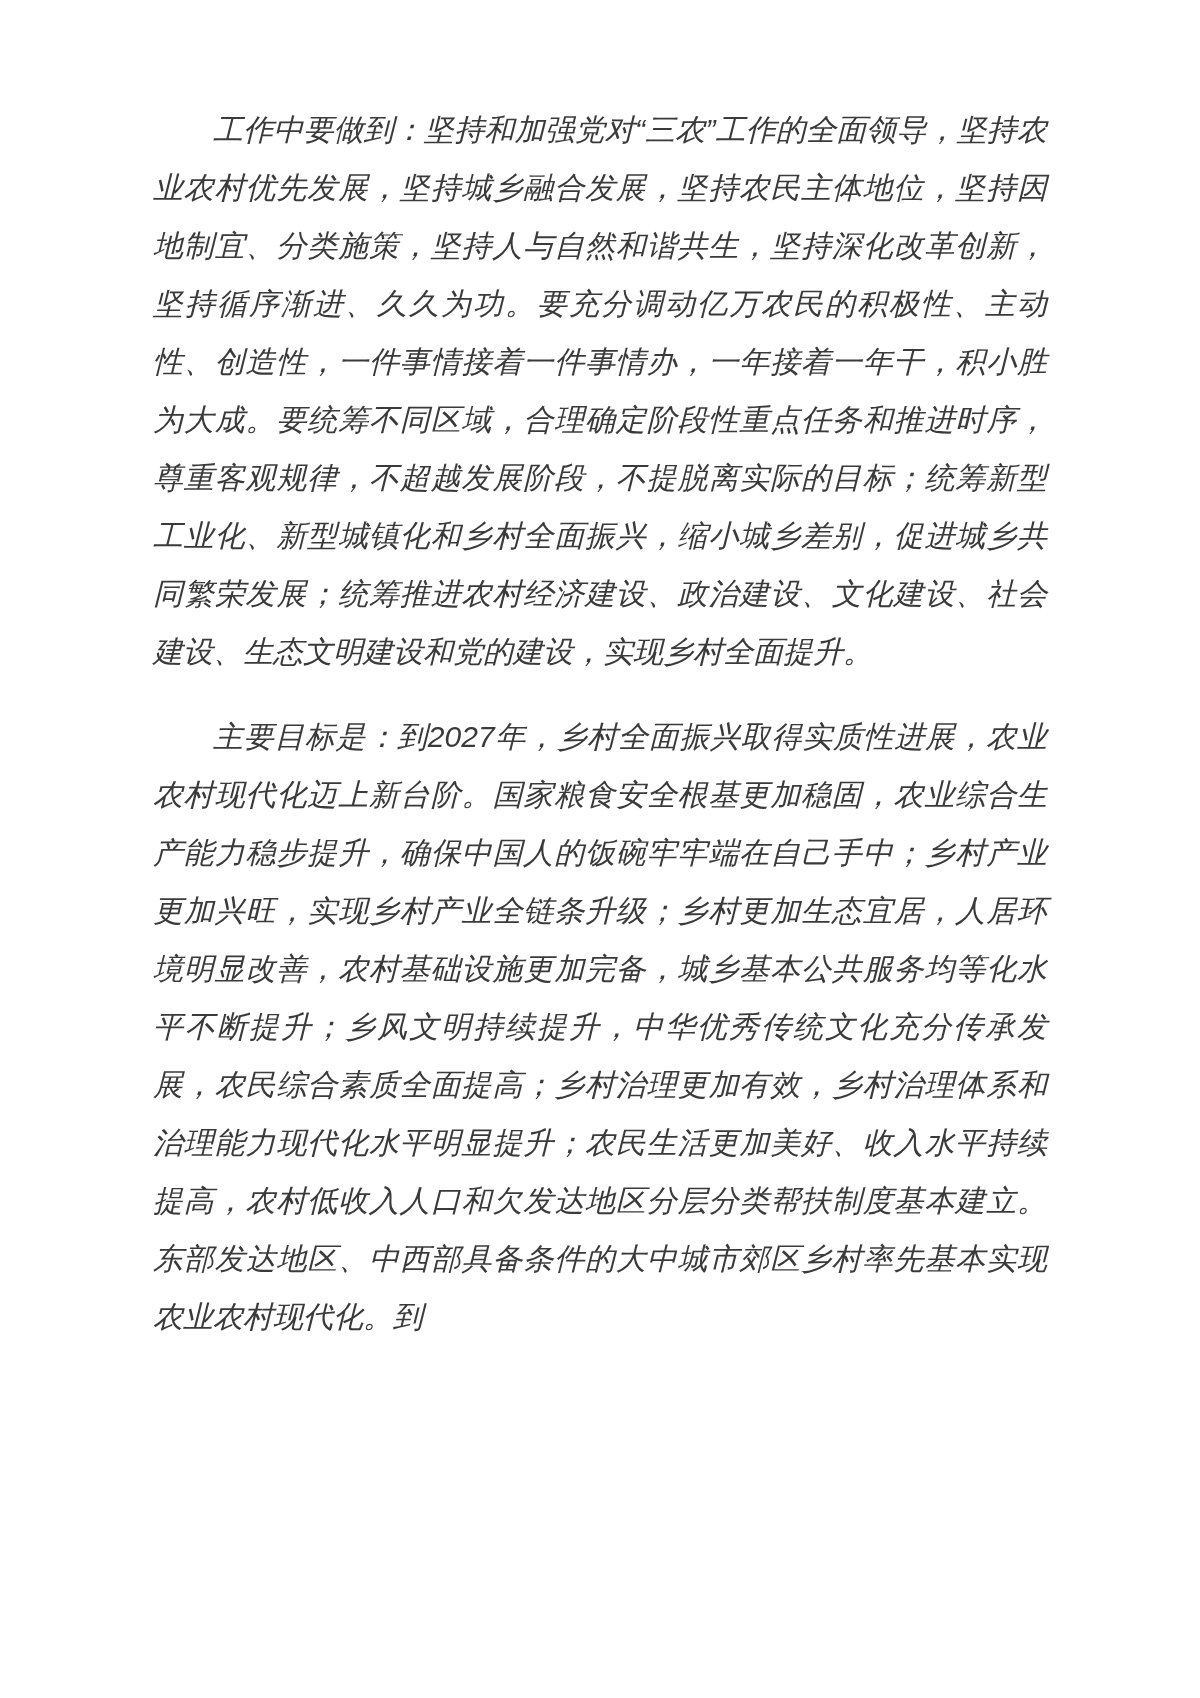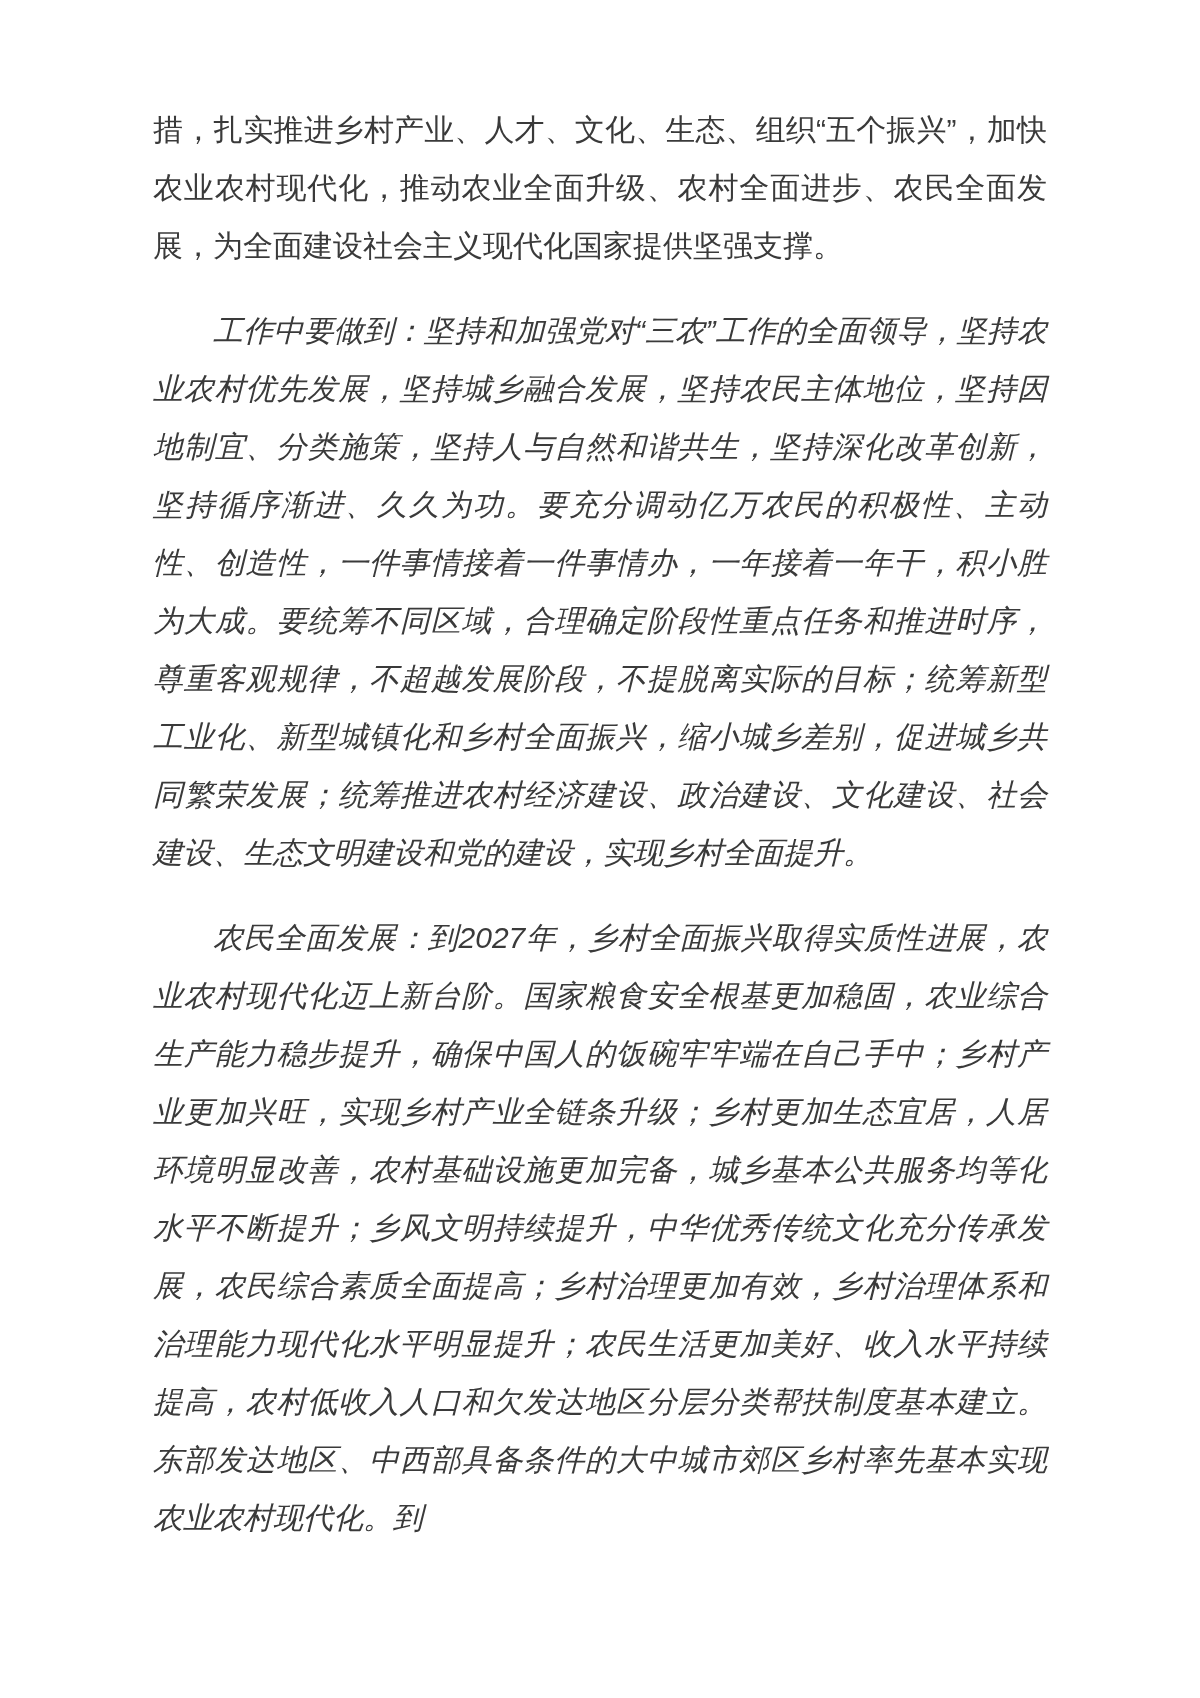--- a/index.html
+++ b/index.html
@@ -33,17 +33,16 @@
   .doc-body p.indent {
     text-indent: 2em;
     font-style: italic;
   }
 </style>
 </head>
 <body>
 
 <div class="page">
   <div class="doc-body">
-    <p>措，扎实推进乡村产业、人才、文化、生态、组织“五个振兴”，加快农业农村现代化，推动农业全面升级、农村全面进步、农民全面发展，为全面建设社会主义现代化国家提供坚强支撑。</p>
     <p class="indent">工作中要做到：坚持和加强党对“三农”工作的全面领导，坚持农业农村优先发展，坚持城乡融合发展，坚持农民主体地位，坚持因地制宜、分类施策，坚持人与自然和谐共生，坚持深化改革创新，坚持循序渐进、久久为功。要充分调动亿万农民的积极性、主动性、创造性，一件事情接着一件事情办，一年接着一年干，积小胜为大成。要统筹不同区域，合理确定阶段性重点任务和推进时序，尊重客观规律，不超越发展阶段，不提脱离实际的目标；统筹新型工业化、新型城镇化和乡村全面振兴，缩小城乡差别，促进城乡共同繁荣发展；统筹推进农村经济建设、政治建设、文化建设、社会建设、生态文明建设和党的建设，实现乡村全面提升。</p>
-    <p class="indent">农民全面发展：到2027年，乡村全面振兴取得实质性进展，农业农村现代化迈上新台阶。国家粮食安全根基更加稳固，农业综合生产能力稳步提升，确保中国人的饭碗牢牢端在自己手中；乡村产业更加兴旺，实现乡村产业全链条升级；乡村更加生态宜居，人居环境明显改善，农村基础设施更加完备，城乡基本公共服务均等化水平不断提升；乡风文明持续提升，中华优秀传统文化充分传承发展，农民综合素质全面提高；乡村治理更加有效，乡村治理体系和治理能力现代化水平明显提升；农民生活更加美好、收入水平持续提高，农村低收入人口和欠发达地区分层分类帮扶制度基本建立。东部发达地区、中西部具备条件的大中城市郊区乡村率先基本实现农业农村现代化。到</p>
+    <p class="indent">主要目标是：到2027年，乡村全面振兴取得实质性进展，农业农村现代化迈上新台阶。国家粮食安全根基更加稳固，农业综合生产能力稳步提升，确保中国人的饭碗牢牢端在自己手中；乡村产业更加兴旺，实现乡村产业全链条升级；乡村更加生态宜居，人居环境明显改善，农村基础设施更加完备，城乡基本公共服务均等化水平不断提升；乡风文明持续提升，中华优秀传统文化充分传承发展，农民综合素质全面提高；乡村治理更加有效，乡村治理体系和治理能力现代化水平明显提升；农民生活更加美好、收入水平持续提高，农村低收入人口和欠发达地区分层分类帮扶制度基本建立。东部发达地区、中西部具备条件的大中城市郊区乡村率先基本实现农业农村现代化。到</p>
   </div>
 </div>
 
 </body></html>

